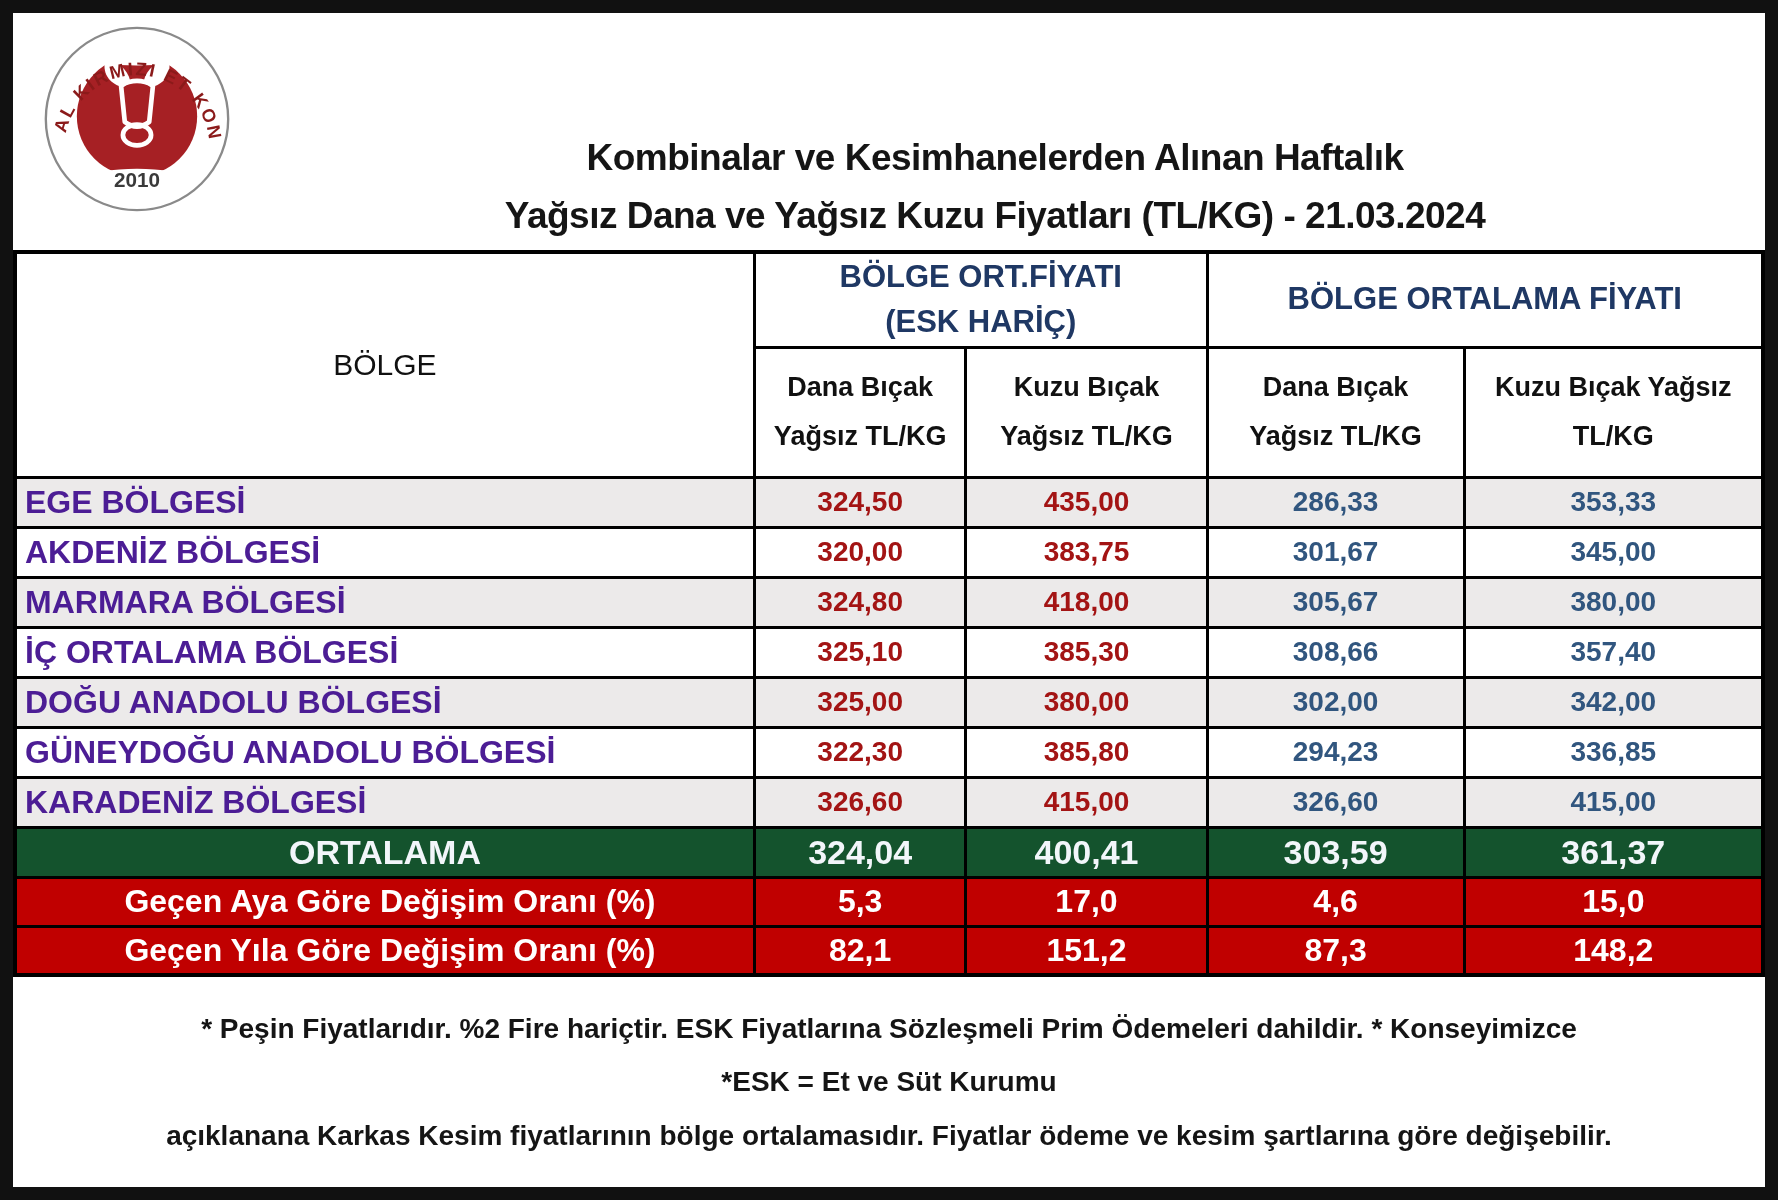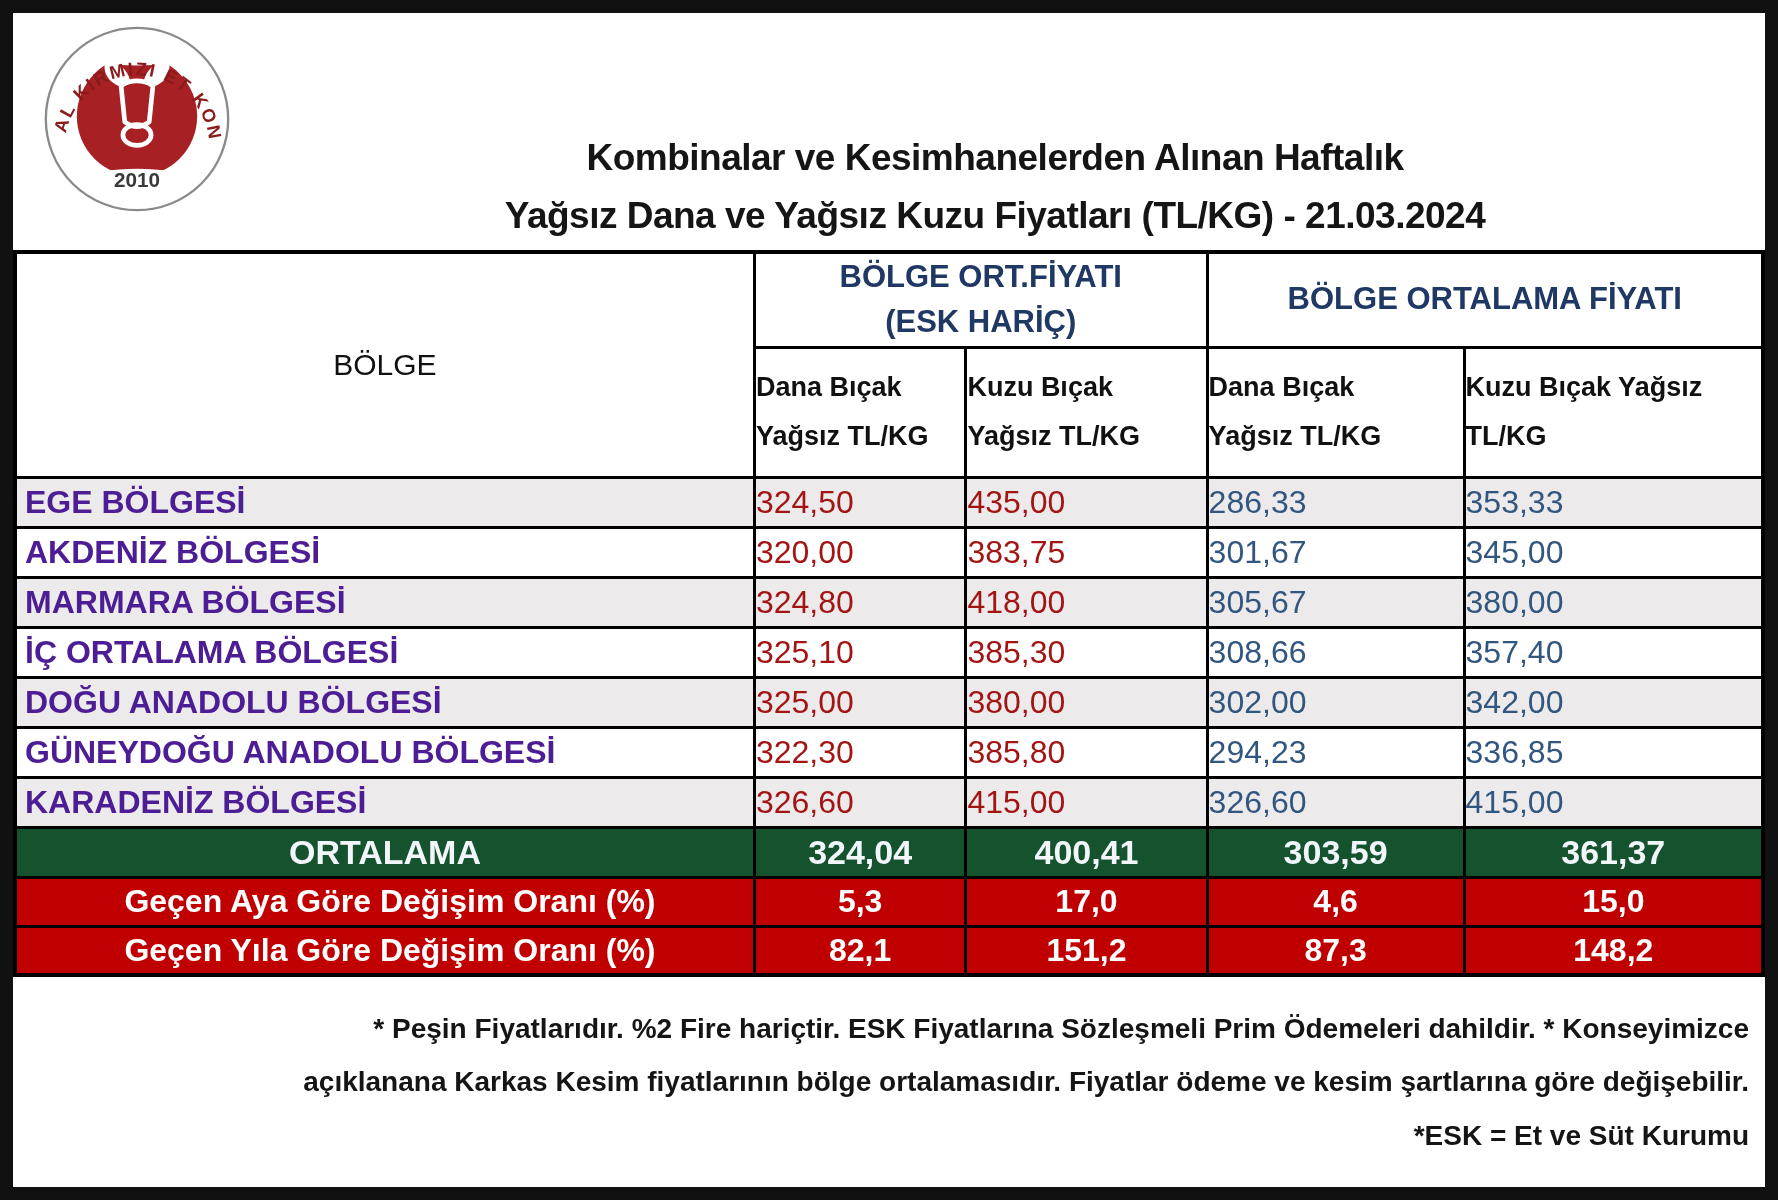--- a/index.html
+++ b/index.html
@@ -46,51 +46,51 @@
 
   td.h-bolge {
     text-align:center; font-weight:normal; font-size:30px; color:#111;
     background:#fff;
   }
   td.h-group {
     text-align:center; font-weight:bold; font-size:31px; color:#1F3864;
     background:#fff; line-height:1.45;
   }
   td.h-sub {
-    text-align:left; font-weight:bold; font-size:27px; color:#111;
+    text-align:center; font-weight:bold; font-size:27px; color:#111;
     background:#fff; line-height:1.8;
   }
   .two-line span { display:block; }
 
   tr.stripe td { background:#ECEAEA; }
   tr.plain  td { background:#FFFFFF; }
 
   td.region {
     font-weight:bold; font-size:32px; color:#4c1d95;
     padding-left:8px; white-space:nowrap;
   }
-  td.val { font-weight:normal; font-size:32px; }
+  td.val { text-align:center; font-weight:bold; font-size:28px; }
   td.val-red  { color:#A31414; }
   td.val-blue { color:#31567F; }
 
   tr.avg-row td {
     background:#14532d; color:#F2F6FA;
     font-weight:bold; font-size:34px; text-align:center;
   }
   tr.chg-row td {
     background:#C00000; color:#FFFFFF;
     font-weight:bold; font-size:32px; text-align:center;
   }
   tr.chg-row td.chg-label { text-align:center; padding-left:10px; white-space:nowrap; }
 
   
   .footnotes {
     flex:1 1 auto;
     display:flex; flex-direction:column; justify-content:center;
-    text-align:right;
+    text-align:center;
     font-weight:bold; color:#151515;
     font-size:28px; line-height:1.9;
     padding:4px 16px;
   }
 </style>
 </head>
 <body>
 
 <div class="page">
 
@@ -229,17 +229,17 @@
       <td>82,1</td>
       <td>151,2</td>
       <td>87,3</td>
       <td>148,2</td>
     </tr>
   </tbody>
     </table>
 
   <div class="footnotes">
     <div>* Peşin Fiyatlarıdır.  %2 Fire hariçtir. ESK Fiyatlarına Sözleşmeli Prim Ödemeleri dahildir. * Konseyimizce</div>
+    <div>*ESK = Et ve Süt Kurumu</div>
     <div>açıklanana Karkas Kesim fiyatlarının bölge ortalamasıdır. Fiyatlar  ödeme  ve kesim şartlarına göre değişebilir.</div>
-    <div>*ESK = Et ve Süt Kurumu</div>
   </div>
 
 </div>
 
 </body></html>

